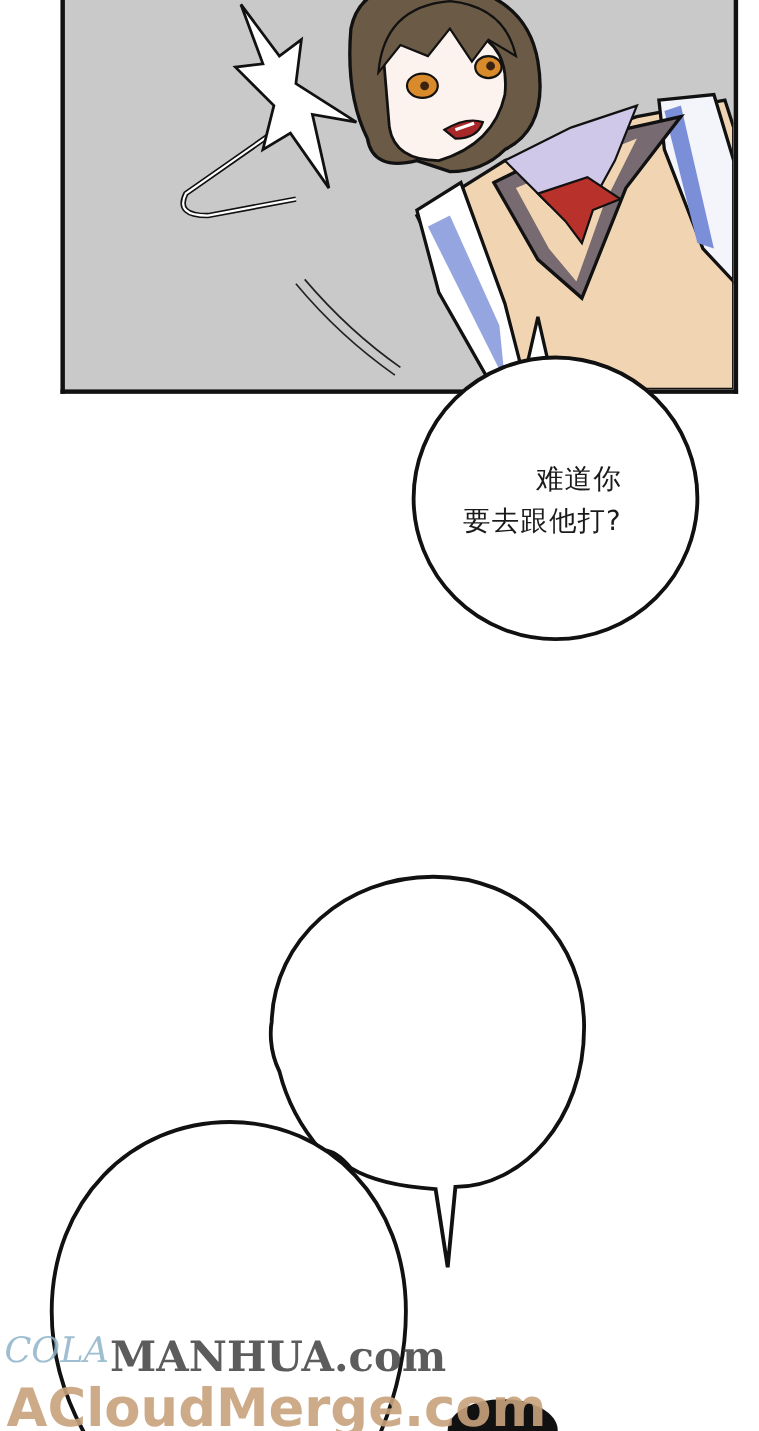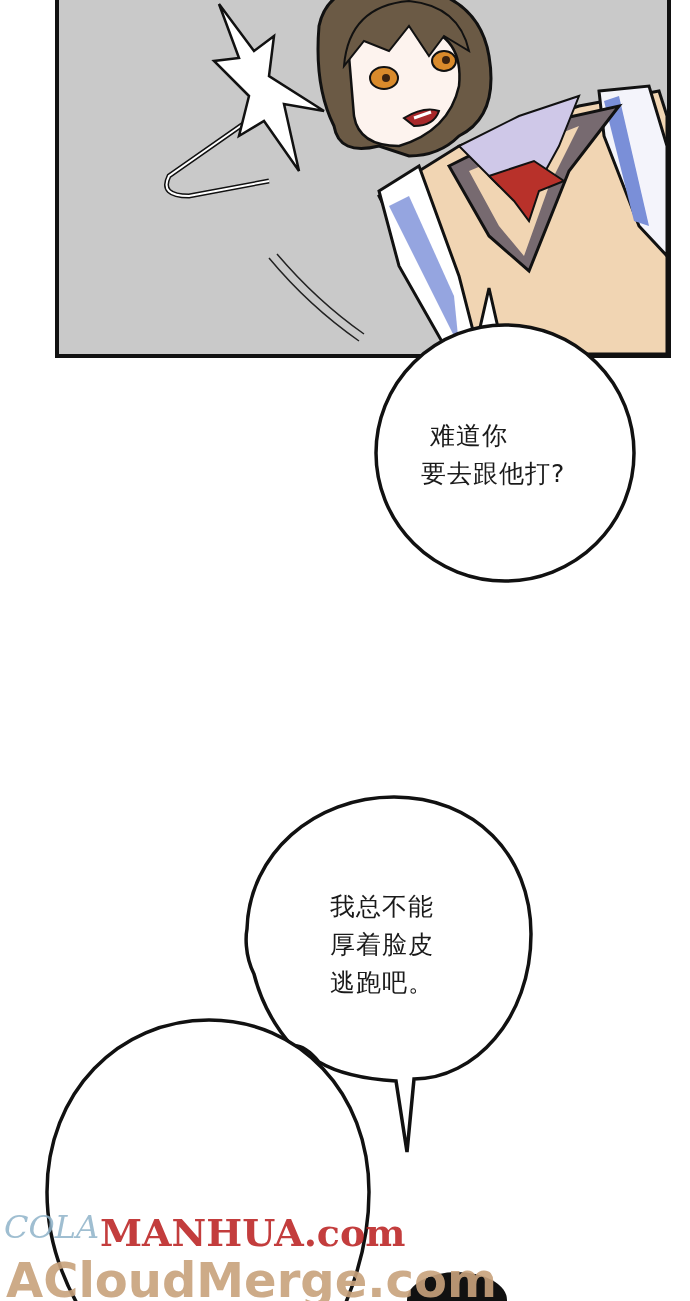--- a/index.html
+++ b/index.html
@@ -3,21 +3,21 @@
 <meta charset="utf-8">
 <style>
   html, body { margin:0; padding:0; }
   body { width:690px; height:1301px; background:#ffffff; position:relative; overflow:hidden;
          font-family:"DejaVu Sans", sans-serif; }
   .abs { position:absolute; }
   #panel { left:55px; top:-4px; width:608px; height:358px; background:#c9c9c9;
            border:4px solid #111; border-top:none; overflow:hidden; }
   svg { display:block; }
   .bubble-text { position:absolute; color:#1a1a1a; font-size:25px; line-height:38px;
-                 text-align:left; white-space:pre; letter-spacing:1px; }
+                 text-align:right; white-space:pre; letter-spacing:1px; }
   .wm { position:absolute; font-family:"DejaVu Serif", serif; font-weight:bold; white-space:nowrap; }
 </style>
 </head>
 <body>
 
 <div id="panel" class="abs">
   <svg width="608" height="358" viewBox="0 0 608 358">
 
     <path d="M210,110 L110,180 Q100,200 130,200 L210,185" fill="none" stroke="#111" stroke-width="5"></path>
     <path d="M210,110 L110,180 Q100,200 130,200 L210,185" fill="none" stroke="#fff" stroke-width="2"></path>
@@ -67,28 +67,25 @@
   <div class="bubble-text" style="left:48px;top:95px;"> 难道你
 要去跟他打?</div>
 </div>
 
 <div class="abs" style="left:476px;top:344px;width:36px;height:16px;background:#fff;"></div>
 
 <div class="abs" style="left:244px;top:794px;">
   <svg width="292" height="370">
     <path d="M150,3 C230,3 287,60 287,140 C287,225 230,285 170,285 L163,358 L152,287 C120,285 95,280 75,268 Q60,250 48,252 Q20,220 10,180 C0,160 2,140 3,135 C5,60 70,3 150,3 Z" fill="#ffffff" stroke="#111" stroke-width="3.5"></path>
   </svg>
-  <div class="bubble-text" style="left:86px;top:94px;">我总不能
-厚着脸皮
-逃跑吧。</div>
 </div>
 
 <div class="abs" style="left:44px;top:1017px;">
   <svg width="330" height="290">
     <path d="M165,3 C255,3 325,75 325,175 C325,215 315,255 300,290 L35,290 C15,255 3,215 3,175 C3,75 75,3 165,3 Z" fill="#ffffff" stroke="#111" stroke-width="3.5"></path>
   </svg>
 </div>
 
 <div class="abs" style="left:407px;top:1272px;width:100px;height:40px;background:#111;border-radius:50% 50% 0 0 / 70% 70% 0 0;"></div>
 
 <div class="wm" style="left:4px;top:1208px;font-size:32px;font-style:italic;font-weight:normal;color:#8fb3c9;opacity:0.85;">COLA</div>
-<div class="wm" style="left:100px;top:1210px;font-size:38px;color:#b91c1c;opacity:0.85;">MANHUA.com</div>
+<div class="wm" style="left:100px;top:1210px;font-size:38px;color:#404040;opacity:0.85;">MANHUA.com</div>
 <div class="wm" style="left:6px;top:1252px;font-family:'DejaVu Sans',sans-serif;font-size:48px;color:#c8a27c;opacity:0.9;">ACloudMerge.com</div>
 
 </body></html>

